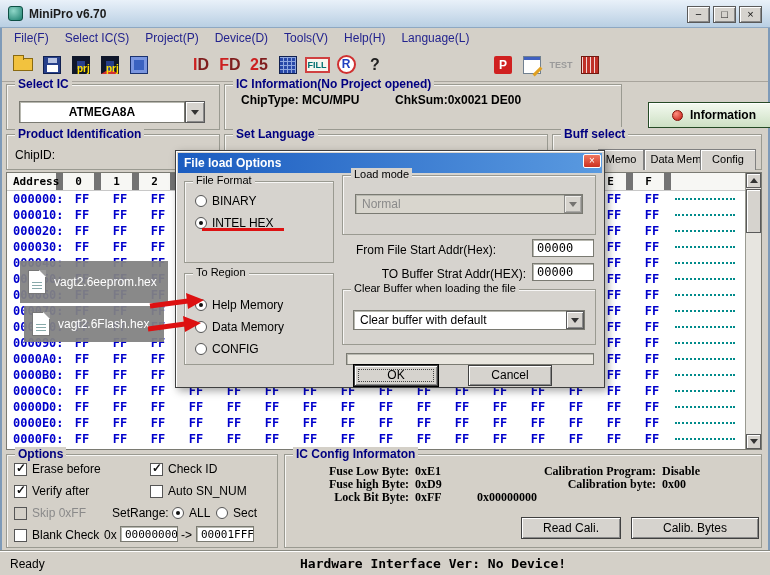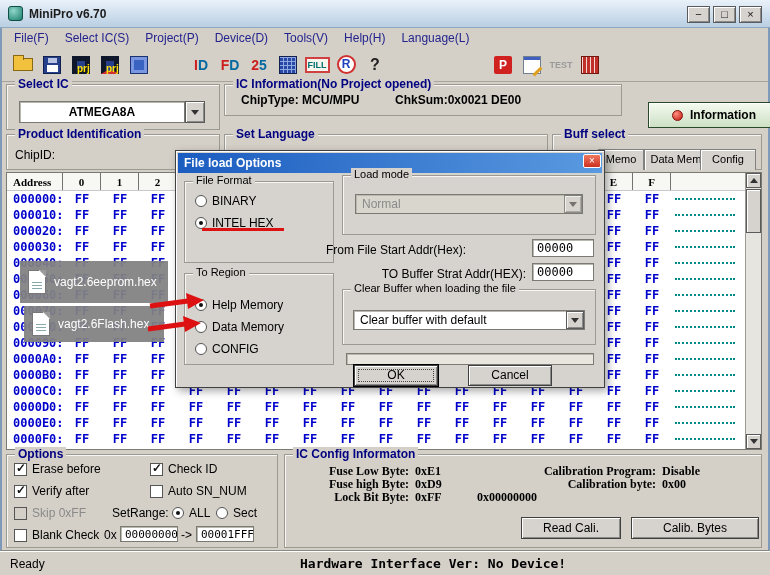--- a/index.html
+++ b/index.html
@@ -26,21 +26,21 @@
   .tool-glyph{display:block;position:relative;text-align:center;font-weight:bold;}
   .tb-sep{display:block;height:26px;}
   .ic-folder{width:20px;height:13px;background:#f2c23e;border:1px solid #8a6a10;}
   .ic-folder::before{content:"";position:absolute;left:-1px;top:-4px;width:9px;height:4px;background:#f2c23e;border:1px solid #8a6a10;border-bottom:none;}
   .ic-floppy{width:18px;height:18px;background:#27408b;border:1px solid #102050;}
   .ic-floppy::before{content:"";position:absolute;left:4px;top:1px;width:9px;height:5px;background:#b9c4e2;}
   .ic-floppy::after{content:"";position:absolute;left:3px;bottom:1px;width:11px;height:7px;background:#fff;}
   .ic-prj{width:18px;height:18px;background:#27408b;border:5px solid #0f172a;color:#ffe000;font-size:10px;line-height:16px;}
   .ic-prj2{border-bottom:3px solid #d23030;}
   .ic-chip-blue{width:18px;height:18px;background:#3a62c0;border:1px solid #1a3270;box-shadow:inset 0 0 0 3px #7a96e0;}
-  .two-tone{font-size:14px;color:#0369a1;line-height:24px;width:24px;}
+  .two-tone{font-size:16px;color:#7f1d1d;line-height:24px;width:24px;}
   .two-tone::first-letter{color:#cc2020;}
   .ic-socket-blue{width:18px;height:18px;border:1px solid #102050;background:#2848a8;
     background-image:repeating-linear-gradient(0deg,transparent 0 3px,#90a8e0 3px 4px),repeating-linear-gradient(90deg,transparent 0 3px,#90a8e0 3px 4px);}
   .ic-fill{font-size:9px;color:#007070;background:#f6f6ee;border:2px solid #d04040;line-height:12px;padding:0 1px;}
   .ic-logo{width:19px;height:19px;border:2px solid #d03030;border-radius:50%;background:#fff;color:#2040c0;font-size:12px;line-height:15px;}
   .ic-help{font-size:16px;color:#202020;line-height:24px;}
   .ic-p{width:18px;height:18px;background:#d02020;border-radius:2px;color:#fff;font-size:12px;line-height:18px;}
   .ic-edit{width:18px;height:18px;background:#fff;border:1px solid #708090;box-shadow:inset 0 3px 0 #4060c0;}
   .ic-edit::after{content:"";position:absolute;right:-3px;bottom:0;width:11px;height:3px;background:#e0a020;transform:rotate(-45deg);}
   .ic-test{font-size:9px;color:#9a9a9a;line-height:24px;}
@@ -58,21 +58,21 @@
   .darr::after{content:"";width:0;height:0;border:4px solid transparent;border-top:5px solid #333;margin-top:5px;}
   .btn3d{position:absolute;background:#d6d3ce;border:1px solid #404040;box-shadow:inset 1px 1px 0 #fff,inset -1px -1px 0 #8a8a8a;text-align:center;}
   .inp{position:absolute;background:#fff;border:1px solid #7a7a72;box-shadow:inset 1px 1px 0 #b8b8b0;font-family:"DejaVu Sans Mono",monospace;font-size:11px;padding:1px 4px;}
   
   .tab{position:absolute;top:149px;height:21px;background:#d6d3ce;border:1px solid #808080;border-bottom:none;box-shadow:inset 1px 1px 0 #fff;font-size:11px;text-align:center;line-height:19px;z-index:1;}
   
   .hexwrap{position:absolute;left:6px;top:172px;width:756px;height:278px;background:#fff;border:1px solid #7a7a72;
     font-family:"DejaVu Sans Mono",monospace;overflow:hidden;}
   .hx-row{display:flex;height:16px;line-height:16px;font-size:12px;font-weight:bold;color:#0000cc;}
   .hx-head{height:18px;line-height:18px;color:#000;background:#f7f7f4;border-bottom:1px solid #c8c8c8;font-size:11px;}
-  .hx-head span{border-right:1px solid #737373;font-family:Liberation Serif, serif;}
+  .hx-head span{border-right:7px solid #737373;}
   .hx-a{width:56px;padding-left:6px;}
   .hx-b{width:38px;text-align:center;}
   .hx-asc{width:72px;display:flex;align-items:center;margin-left:4px;}
   .hx-asc i{display:block;width:60px;border-bottom:2px dotted #008b8b;}
   .vsb{position:absolute;right:0;top:0;width:16px;height:276px;background:#e7e5e0;border-left:1px solid #9a9a91;}
   .arr{position:absolute;left:0;width:15px;height:15px;background:#d6d3ce;border:1px solid #5a5a5a;box-shadow:inset 1px 1px 0 #fff;display:flex;align-items:center;justify-content:center;}
   .arr::after{content:"";width:0;height:0;border:4px solid transparent;}
   .arr.up::after{border-bottom:5px solid #333;margin-top:-4px;}
   .arr.dn::after{border-top:5px solid #333;margin-top:4px;}
   .thumb{position:absolute;left:0;top:16px;width:15px;height:44px;background:#d6d3ce;border:1px solid #5a5a5a;box-shadow:inset 1px 1px 0 #fff;}
@@ -185,21 +185,21 @@
         <span class="tool-glyph ic-socket-red"></span>
       </div>
     </div>
 
   <div class="grp" style="left:6px;top:84px;width:214px;height:46px">
     <span class="legend">Select IC</span>
     <div class="field combo-val" style="left:12px;top:16px;width:166px;height:22px">ATMEGA8A</div>
     <div class="darr" style="left:178px;top:16px;width:20px;height:22px"></div>
   </div>
 
-  <div class="grp" style="left:224px;top:84px;width:398px;height:32px">
+  <div class="grp" style="left:224px;top:84px;width:398px;height:46px">
     <span class="legend">IC Information(No Project opened)</span>
     <span class="txt b" style="left:16px;top:8px">ChipType: MCU/MPU</span>
     <span class="txt b" style="left:170px;top:8px">ChkSum:0x0021 DE00</span>
   </div>
 
   <div style="position:absolute;left:628px;top:102px;width:132px;height:26px;background:linear-gradient(#f4faf0,#cde0c4);border:1px solid #254a25;box-shadow:inset 1px 1px 0 #fff;display:flex;align-items:center;justify-content:center;gap:7px;margin-left:20px;">
     <span style="width:11px;height:11px;border-radius:50%;background:radial-gradient(circle at 35% 30%,#ff9080,#c01810);border:1px solid #801008;"></span>
     <span class="b">Information</span>
   </div>
 
@@ -628,21 +628,21 @@
         <span>INTEL HEX</span>
       </div>
     </div>
 
     <div class="grp" style="left:166px;top:24px;width:254px;height:60px">
       <span class="legend">Load mode</span>
       <div class="field" style="left:12px;top:18px;width:228px;height:20px;background:#d9d6ce;color:#8a8a8a;padding:2px 6px">Normal</div>
       <div class="darr" style="left:221px;top:19px;width:18px;height:18px;opacity:.6"></div>
     </div>
 
-    <span class="txt" style="left:150px;top:92px;width:200px;text-align:left">From File Start Addr(Hex):</span>
+    <span class="txt" style="left:150px;top:92px;width:200px;text-align:center">From File Start Addr(Hex):</span>
     <div class="inp" style="left:356px;top:88px;width:62px;height:18px;font-size:12px">00000</div>
 
     <span class="txt" style="left:150px;top:116px;width:200px;text-align:right">TO Buffer Strat Addr(HEX):</span>
     <div class="inp" style="left:356px;top:112px;width:62px;height:18px;font-size:12px">00000</div>
 
     <div class="grp" style="left:8px;top:122px;width:150px;height:92px">
       <span class="legend">To Region</span>
       <div class="rrow" style="left:10px;top:24px">
         <span class="rb on"></span>
         <span>Help Memory</span>

